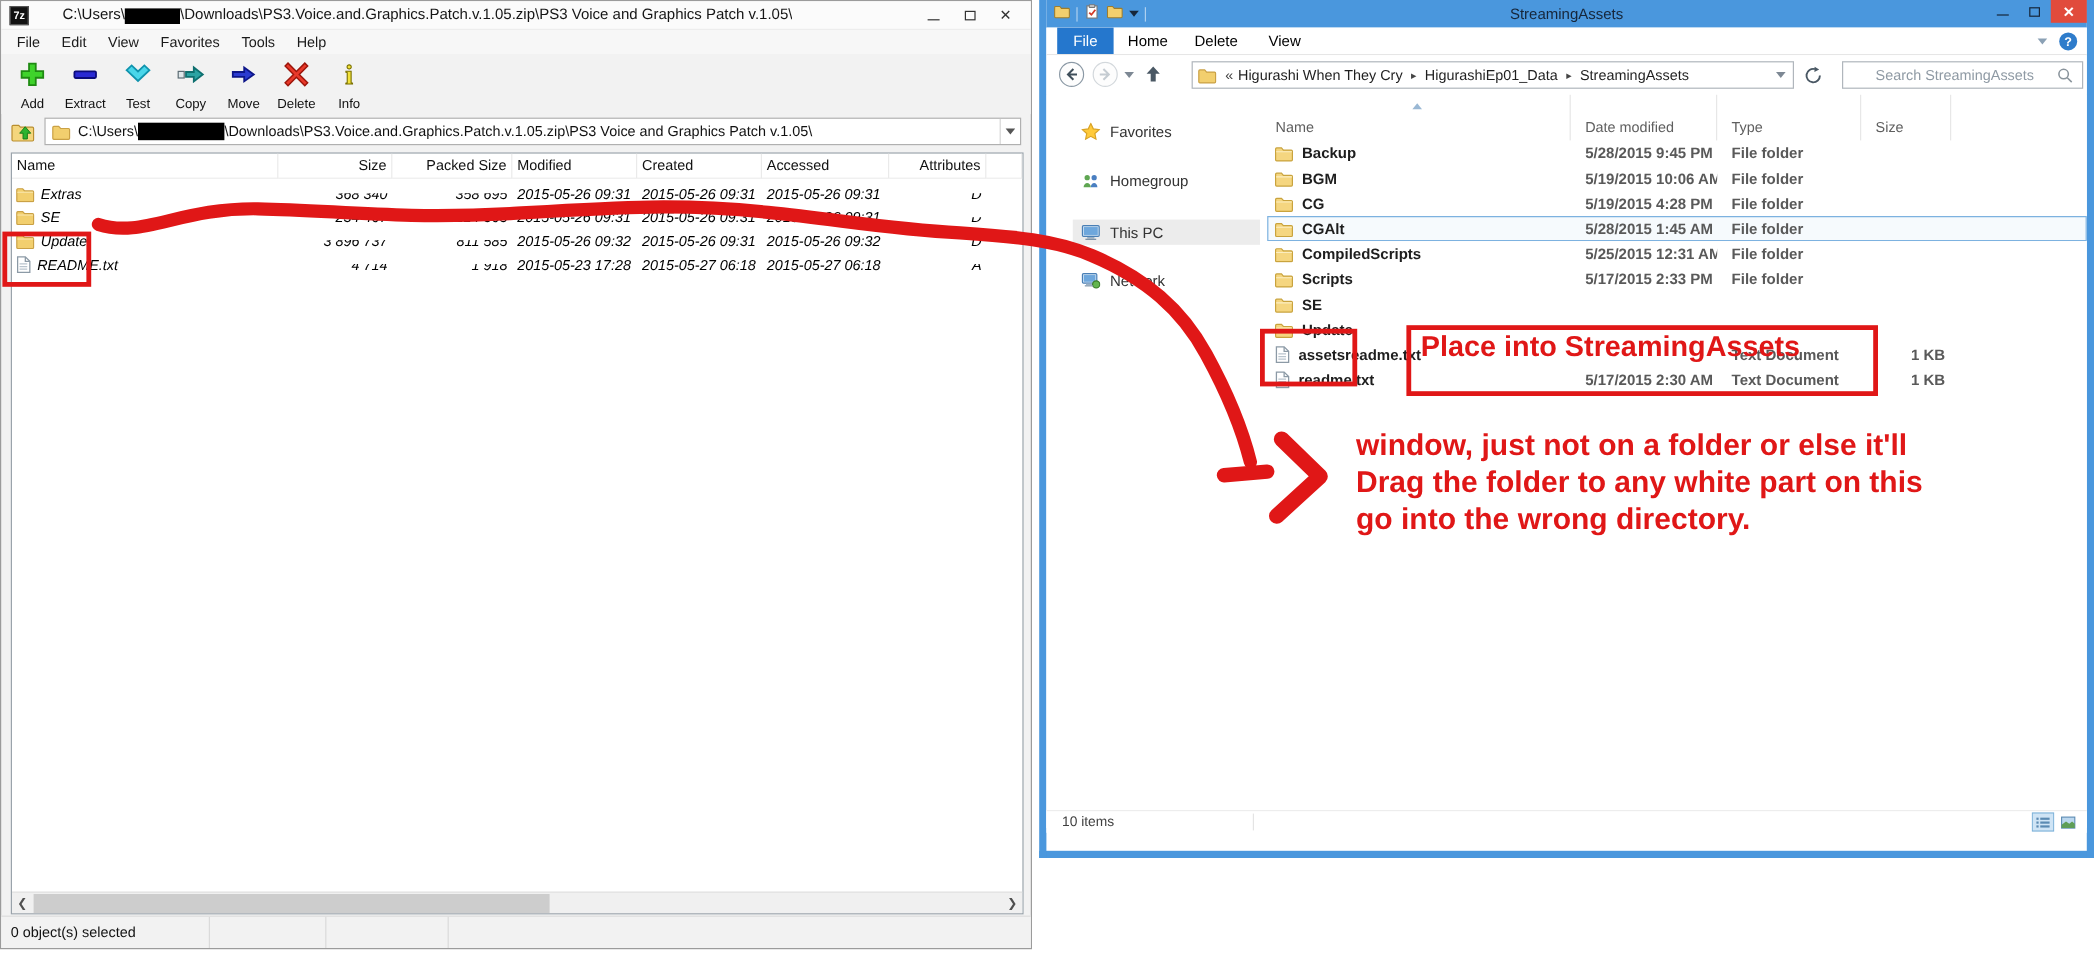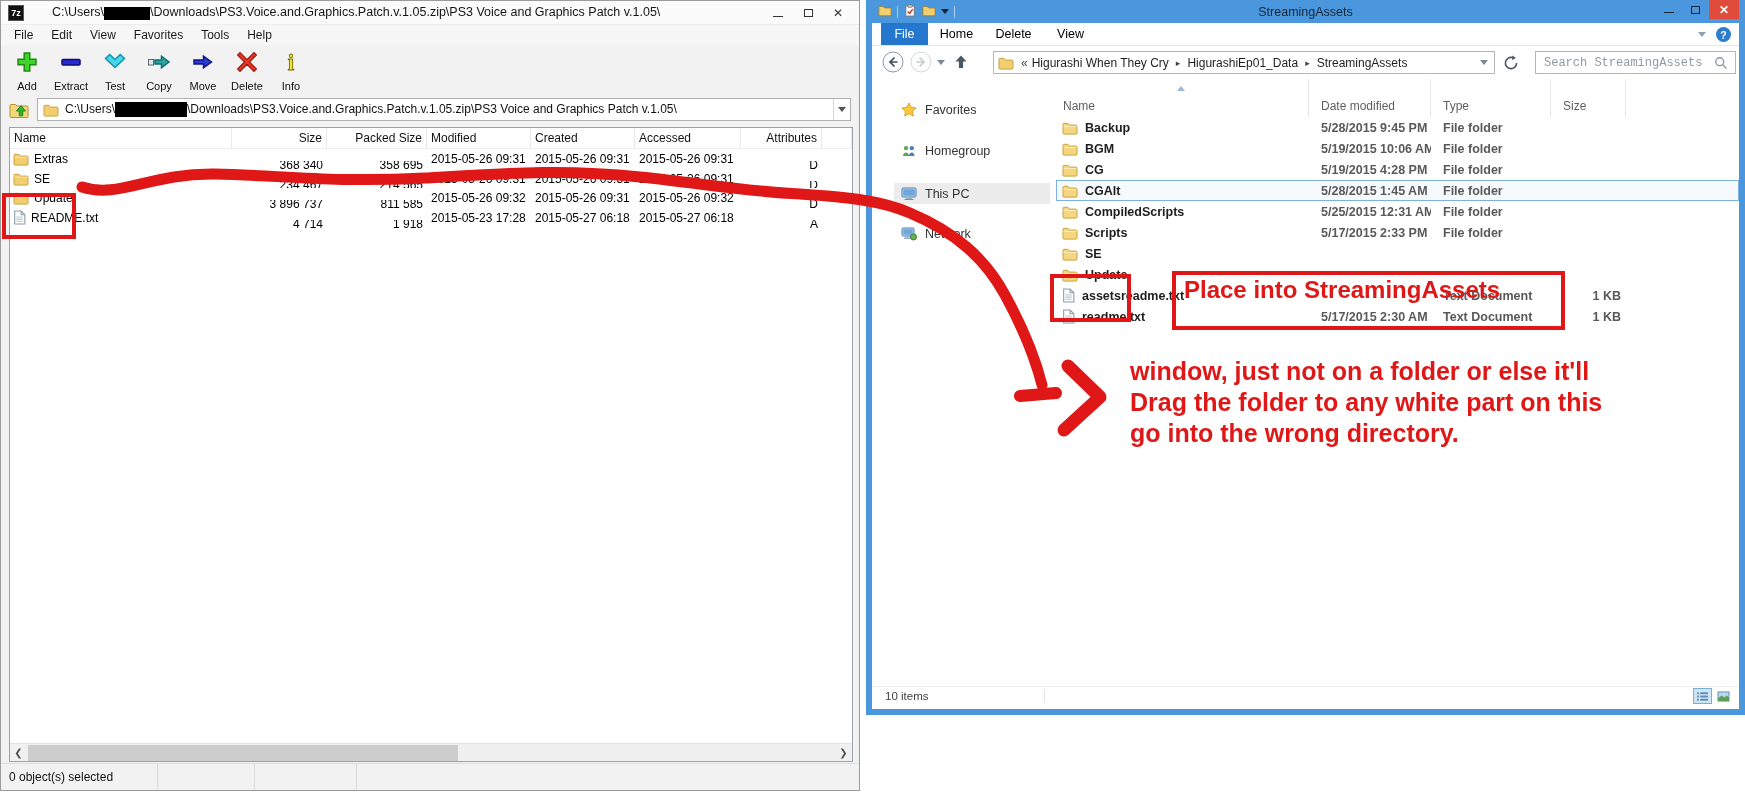--- a/index.html
+++ b/index.html
@@ -49,37 +49,37 @@
               border-top:5px solid #555; }
 
   .w7-list { position:absolute; left:8px; top:126px; width:844px; height:635px; background:#fff;
              border:1px solid #9aa3ab; overflow:hidden; }
   .w7-grid { display:grid; grid-template-columns:222px 95px 100px 104px 104px 106px 81px 1fr; }
   .w7-head { height:21px; font-size:12px; color:#111; }
   .w7-head > div { border-right:1px solid #eaeaea; border-bottom:1px solid #ededed;
                    display:flex; align-items:center; padding:0 4px; }
   .w7-head .ha-r { justify-content:flex-end; }
   .w7-row { height:19.7px; font-size:12px; color:#000; }
-  .w7-row > div { display:flex; align-items:center; padding:0 4px; white-space:nowrap; overflow:hidden; }
+  .w7-row > div { display:flex; align-items:flex-end; padding:0 4px; white-space:nowrap; overflow:hidden;font-style:italic; }
   .w7-row .num { justify-content:flex-end;margin-top:12px; }
   .w7-row .c-name { padding-left:3px; gap:5px; }
   .ic { display:inline-flex; flex:0 0 auto; }
   .ic svg { width:16px; height:14px; }
   .ic-file svg { width:13px; height:15px; }
 
   .w7-hscroll { position:absolute; left:0; right:0; bottom:0; height:18px; background:#f0f0f0;
                 border-top:1px solid #e2e2e2; }
   .sb-arrow { position:absolute; top:0; width:17px; height:17px; display:flex; align-items:center;
               justify-content:center; color:#505050; font-size:10px; }
   .sb-thumb { position:absolute; left:18px; top:1px; width:430px; height:16px; background:#cdcdcd; }
 
   .w7-status { position:absolute; left:0; right:0; bottom:0; height:27px; background:#f2f2f2;
                border-top:1px solid #dcdcdc; display:flex; align-items:center; font-size:12px; color:#111; }
   .st-pane { height:100%; display:flex; align-items:center; padding-left:8px; border-right:1px solid #dadada; }
-  .st-pane.p1 { width:157px; } .st-pane.p2 { width:97px; } .st-pane.p3 { width:102px; }
+  .st-pane.p1 { width:174px; } .st-pane.p2 { width:97px; } .st-pane.p3 { width:102px; }
 
   
   .wex { position:absolute; left:866px; top:0; width:879px; height:715px; background:#fff;
          border-left:6px solid #4a97dd; border-right:6px solid #4a97dd; border-bottom:6px solid #4a97dd; }
   .ex-title { position:absolute; left:0; top:0; right:0; height:23px; background:#4a97dd;
               display:flex; align-items:center; }
   .ex-title-text { position:absolute; left:0; right:0; text-align:center; font-size:12.5px; color:#16263a; }
   .qat { display:flex; align-items:center; gap:5px; margin-left:6px; z-index:2; }
   .qat svg { width:14px; height:13px; }
   .qat-sep { width:1px; height:12px; background:rgba(255,255,255,.55); }
@@ -107,21 +107,21 @@
                display:flex; align-items:center; padding-left:4px; font-size:12px; color:#1f1f1f; }
   .crumb-box .ficon { margin-right:5px; }
   .crumb-sep { font-size:9px; color:#444; padding:0 7px; }
   .crumb-ovf { color:#444; padding:0 4px 0 2px; }
   .crumb-spacer { flex:1; }
   .crumb-caret { margin-right:6px; }
   .refresh-btn { position:absolute; left:631px; top:9px; width:16px; height:16px; }
   .search-box { position:absolute; left:663px; top:5px; width:201px; height:23px; border:1px solid #b0b6bc;
                 display:flex; align-items:center; }
   .search-box input { flex:1; border:0; outline:none; font-size:12px; color:#444; padding-left:8px;
-                      font-family:Liberation Mono, monospace; background:transparent; }
+                      font-family:Liberation Sans, sans-serif; background:transparent;text-align:center; }
   .search-box input::placeholder { color:#8f9aa4; opacity:1; }
   .search-box svg { width:14px; height:14px; margin-right:7px; flex:0 0 auto; }
 
   .ex-main { position:absolute; left:0; top:79px; right:0; bottom:19px; background:#fff; }
   .ex-nav { position:absolute; left:0; top:0; width:183px; bottom:0; }
   .nav-item { position:absolute; left:22px; width:156px; height:21px; display:flex; align-items:center;
               gap:8px; font-size:12.5px; color:#333; padding-left:7px; }
   .nav-item.sel { background:#ececec; }
   .nav-item svg { width:16px; height:15px; flex:0 0 auto; }
 
@@ -134,21 +134,21 @@
   .sort-arrow { position:absolute; left:121px; top:7px; width:0; height:0;
                 border-left:4px solid transparent; border-right:4px solid transparent;
                 border-bottom:5px solid #9ab8d4; }
   .ex-row { height:21px; font-size:12.5px; color:#1e1e1e; }
   .ex-row > div { display:flex; align-items:center; padding-left:12px; white-space:nowrap; overflow:hidden;font-weight:bold; }
   .ex-row .c-name { padding-left:6px; gap:7px; color:#1e1e1e; }
   .ex-row .c-date, .ex-row .c-type { color:#595959; }
   .ex-row .c-size { justify-content:flex-end; padding-right:5px; color:#595959; }
   .ex-row.selected { box-shadow:inset 0 0 0 1px #7db2e0; background:#f6fafd; }
 
-  .ex-status { position:absolute; left:0; right:0; bottom:4px; height:19px; background:#fff;
+  .ex-status { position:absolute; left:0; right:0; bottom:15px; height:19px; background:#fff;
                border-top:1px solid #ededed; font-size:11.5px; color:#3f3f3f; }
   .ex-status .count { position:absolute; left:13px; top:3px; }
   .ex-status .st-sep { position:absolute; left:172px; top:2px; width:1px; height:14px; background:#e4e4e4; }
   .viewbtns { position:absolute; right:6px; top:1px; display:flex; gap:2px; }
   .viewbtn { width:19px; height:16px; display:flex; align-items:center; justify-content:center; }
   .viewbtn.active { background:#cfe4f5; box-shadow:inset 0 0 0 1px #7ab0d8; }
   .viewbtn svg { width:13px; height:11px; }
 
   
   .a-svg { position:absolute; left:0; top:0; pointer-events:none; }

